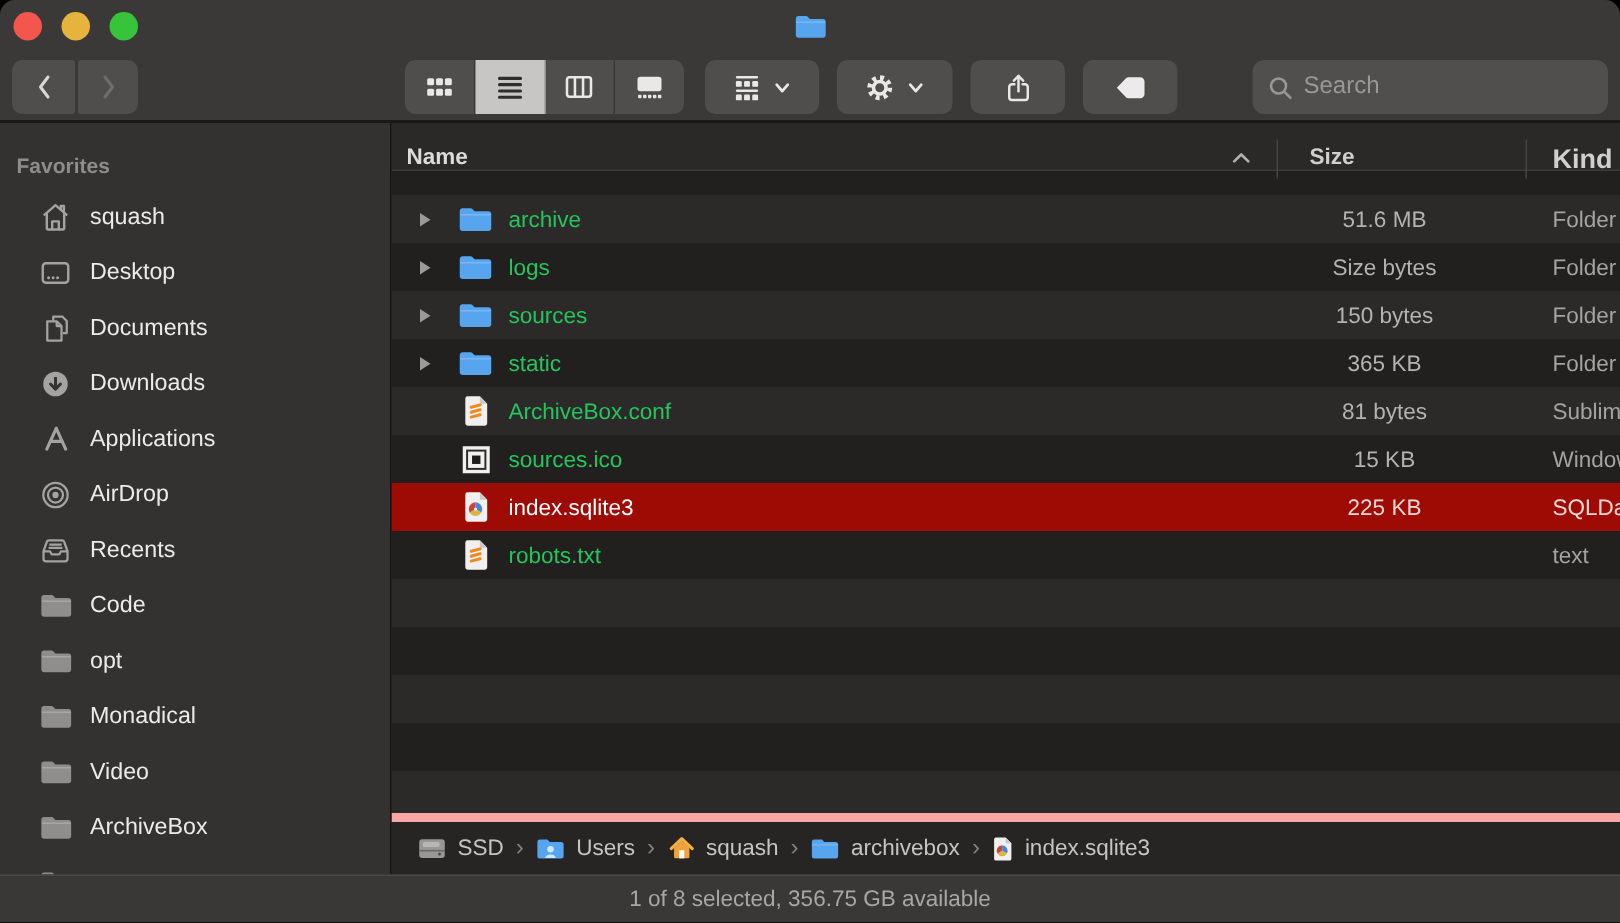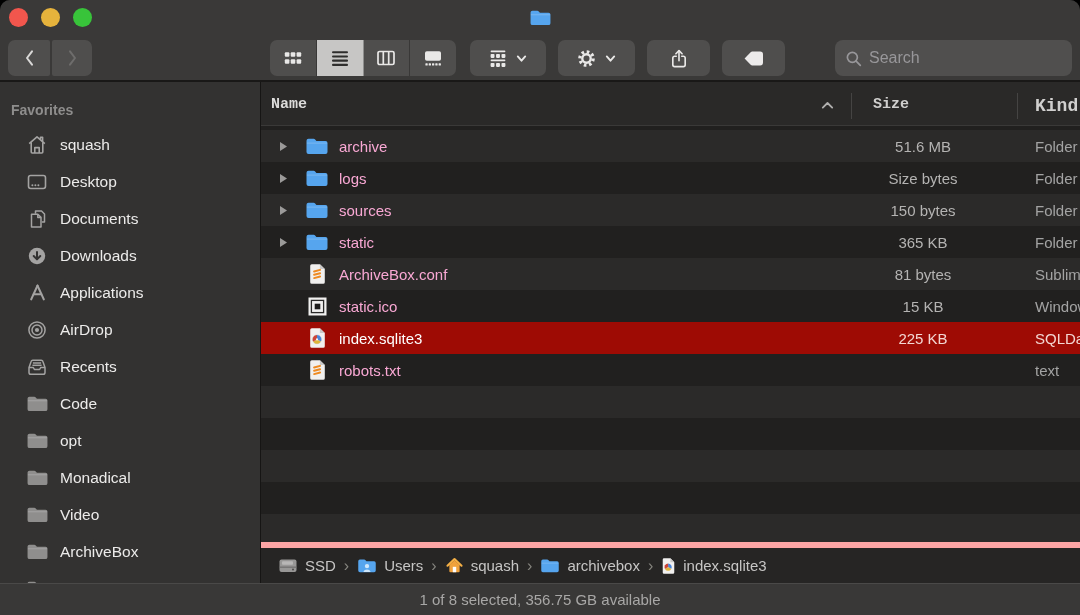--- a/index.html
+++ b/index.html
@@ -35,35 +35,35 @@
 
   
   .sidebar { position:absolute; top:82px; left:0; width:261px; bottom:32px; background:#333231;
              border-right:1px solid #161514; overflow:hidden; padding-top:20px; }
   .sb-header { padding-left:11px; color:#8e8d8c; font-size:14px; font-weight:600; height:24px; }
   .sb-item { height:37px; display:flex; align-items:center; padding-left:24px; gap:10px; color:#ecebea; font-size:15.5px; }
   .sb-ic { width:26px; display:flex; justify-content:center; color:#a4a3a2; }
 
   
   .main { position:absolute; left:261px; right:0; top:82px; bottom:32px; background:#21201f; overflow:hidden; }
-  .list-header { position:absolute; top:0; left:0; right:0; height:44px; background:#2a2928; border-bottom:1px solid #3a3938;font-family:Liberation Mono, monospace; }
+  .list-header { position:absolute; top:0; left:0; right:0; height:32px; background:#2a2928; border-bottom:1px solid #3a3938; }
   .h-name { position:absolute; left:10px; top:14px; font-weight:700; font-size:15px; color:#dcdbda; }
   .h-sort { position:absolute; left:560px; top:19px; }
   .h-div  { position:absolute; top:11px; height:26px; width:1px; background:#454443; }
   .h-size { position:absolute; left:612px; top:14px; font-size:15px; font-weight:600; color:#d0cfce; }
   .h-kind { position:absolute; left:774px; top:14px; font-size:18px; font-weight:600; color:#d0cfce; }
 
   .rows { position:absolute; top:48px; left:0; right:0; bottom:41px; overflow:hidden; }
   .row { height:32px; display:flex; align-items:center; padding-left:14px; font-size:15px; }
   .row:nth-child(odd)  { background:#2b2a29; }
   .row:nth-child(even) { background:#21201f; }
   .row.selected { background:#9e0b04 !important; }
   .disc { width:16px; display:flex; align-items:center; justify-content:center; flex-shrink:0; }
   .f-ic { width:24px; margin-left:14px; margin-right:10px; display:flex; justify-content:center; flex-shrink:0; }
-  .fname { flex:1; color:#f9a8d4; white-space:nowrap; overflow:hidden; }
+  .fname { flex:1; color:#22c55e; white-space:nowrap; overflow:hidden; }
   .fsize { width:166px; padding-right:22px; text-align:center; color:#b4b3b2; white-space:nowrap; flex-shrink:0; }
   .fkind { width:63px; padding-left:18px; color:#a3a3a3; white-space:nowrap; overflow:hidden; flex-shrink:0; }
   .selected .fname { color:#ffffff; }
   .selected .fsize, .selected .fkind { color:#f3d7d3; }
 
   
   .pathbar { position:absolute; left:0; right:0; bottom:0; height:41px; background:#262524; border-top:6px solid #fca5a5;
              display:flex; align-items:center; padding-left:17px; gap:8px; font-size:15px; color:#c6c5c4;
              overflow:hidden; white-space:nowrap; }
   .crumb { display:flex; align-items:center; gap:7px; }
@@ -446,21 +446,21 @@
         </div>
         <div class="row">
           <span class="disc"></span>
           <span class="icon f-ic">
             <svg width="21" height="21" viewBox="0 0 21 21">
               <rect x="1.5" y="1.5" width="18" height="18" fill="#f1f0ef"></rect>
               <rect x="4.4" y="4.4" width="12.2" height="12.2" fill="none" stroke="#2a2928" stroke-width="1.3"></rect>
               <rect x="7.7" y="7.7" width="5.6" height="5.6" fill="#1d1c1b"></rect>
             </svg>
           </span>
-          <span class="fname">static.ico</span>
+          <span class="fname">sources.ico</span>
           <span class="fsize">15 KB</span>
           <span class="fkind">Windows icon</span>
         </div>
         <div class="row selected">
           <span class="disc"></span>
           <span class="icon f-ic">
             <svg width="19" height="22" viewBox="0 0 19 22">
               <path d="M2.2 2.8 A1.6 1.6 0 0 1 3.8 1.2 h8.1 l4.9 4.9 V19.2 a1.6 1.6 0 0 1 -1.6 1.6 H3.8 a1.6 1.6 0 0 1 -1.6 -1.6 Z" fill="#f1f0ef"></path>
               <path d="M11.9 1.2 l4.9 4.9 h-4.9 Z" fill="#c9c8c7"></path>
               <circle cx="9" cy="12.4" r="4.4" fill="#fdfdfd" stroke="#bdbcbb" stroke-width=".5"></circle>

